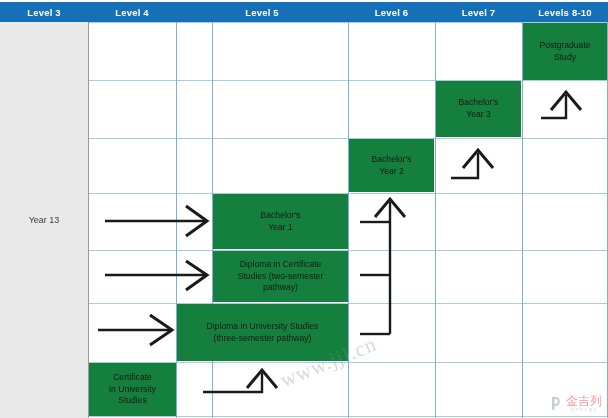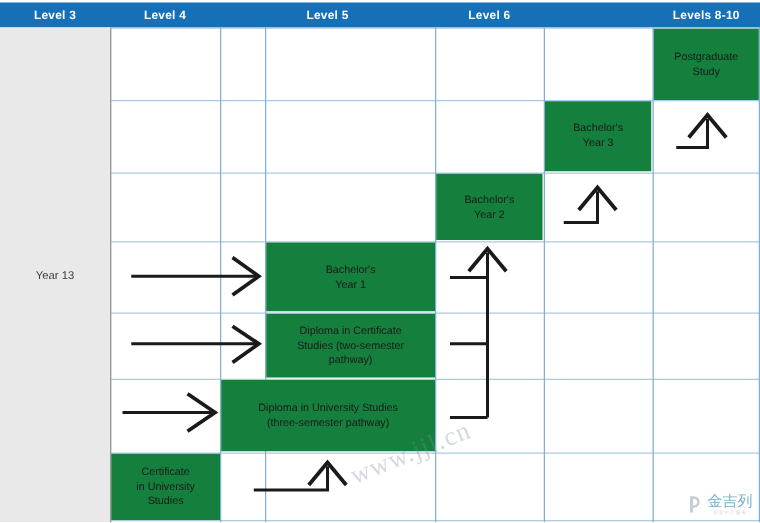--- a/index.html
+++ b/index.html
@@ -110,21 +110,21 @@
     gap:3px;
     opacity:.55;
   }
   .wm-logo .mark{
     width:13px;height:15px;
     position:relative;
     color:#8fa4b2;
   }
   .wm-logo .txt{
     font-size:12px;
-    color:#0369a1;
+    color:#ef4444;
     font-family:"DejaVu Sans",sans-serif;
     line-height:1;
   }
   .wm-logo .sub{
     font-size:4px;
     color:#aebdc7;
     letter-spacing:.5px;
     display:block;
     text-align:center;
   }
@@ -132,20 +132,21 @@
 </head>
 <body>
 
 <div id="root">
 
   <div class="header-bar">
     <div class="hdr-cell" style="left:0px;width:88px;">Level 3</div>
     <div class="hdr-cell" style="left:88px;width:88px;">Level 4</div>
     <div class="hdr-cell" style="left:176px;width:172px;">Level 5</div>
     <div class="hdr-cell" style="left:348px;width:87px;">Level 6</div>
+    <div class="hdr-cell" style="left:435px;width:87px;">Level 7</div>
     <div class="hdr-cell" style="left:522px;width:86px;">Levels 8-10</div>
   </div>
 
   <div class="body-area">
 
     <div class="gridline-h" style="top:0px;"></div>
     <div class="gridline-h" style="top:58px;"></div>
     <div class="gridline-h" style="top:116px;"></div>
     <div class="gridline-h" style="top:171px;"></div>
     <div class="gridline-h" style="top:228px;"></div>

